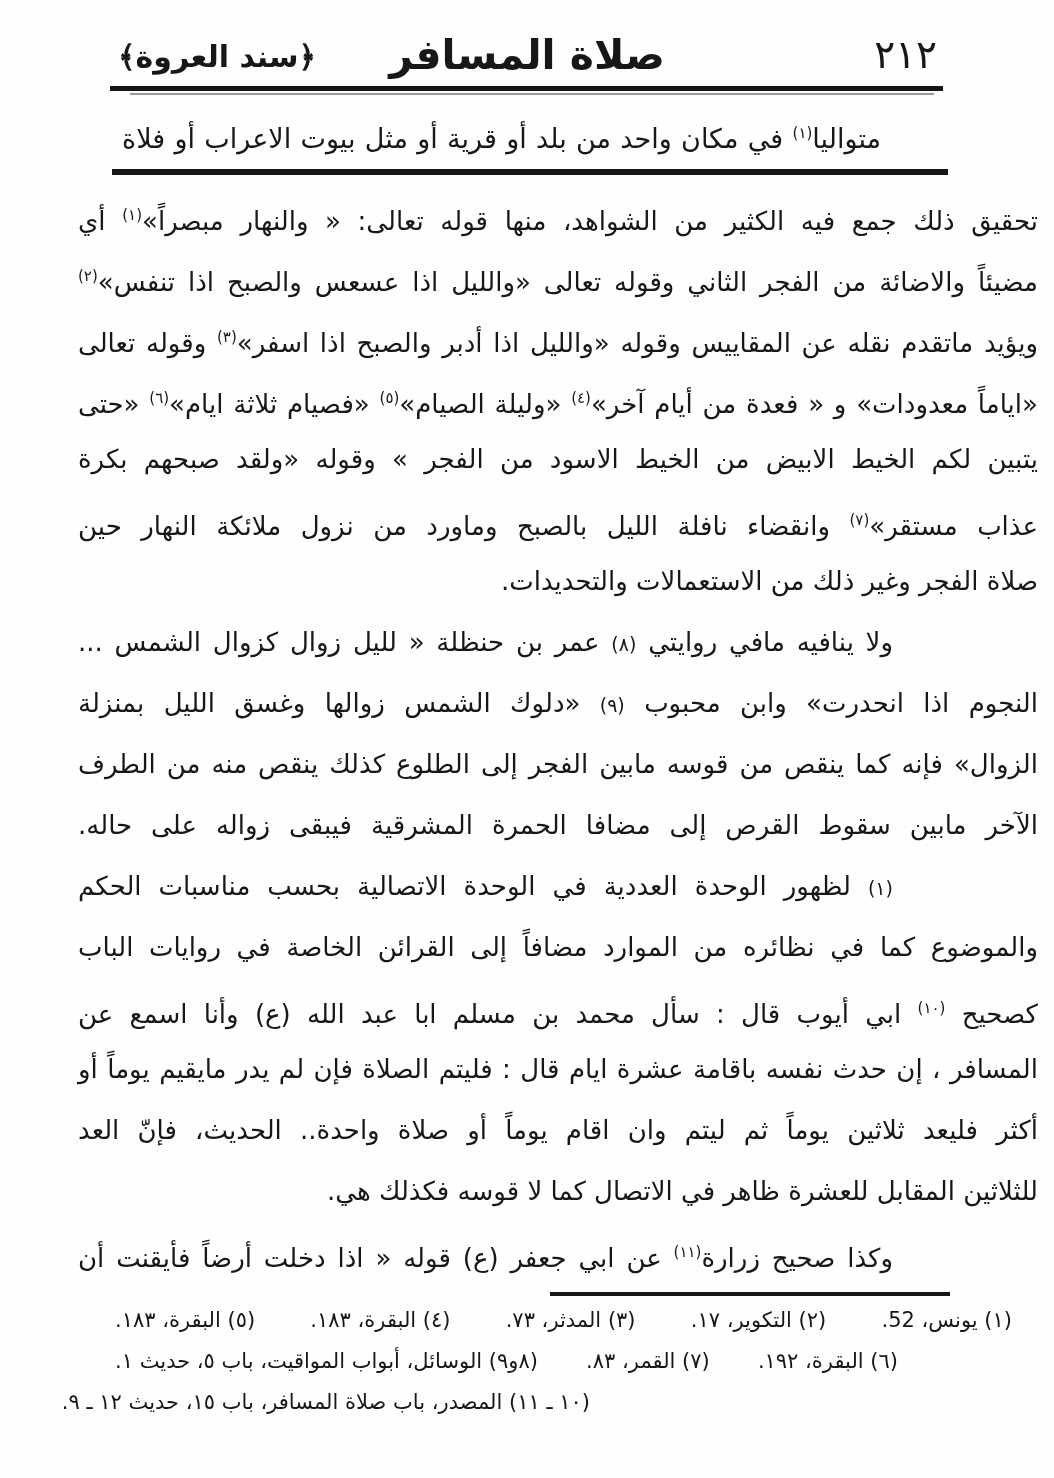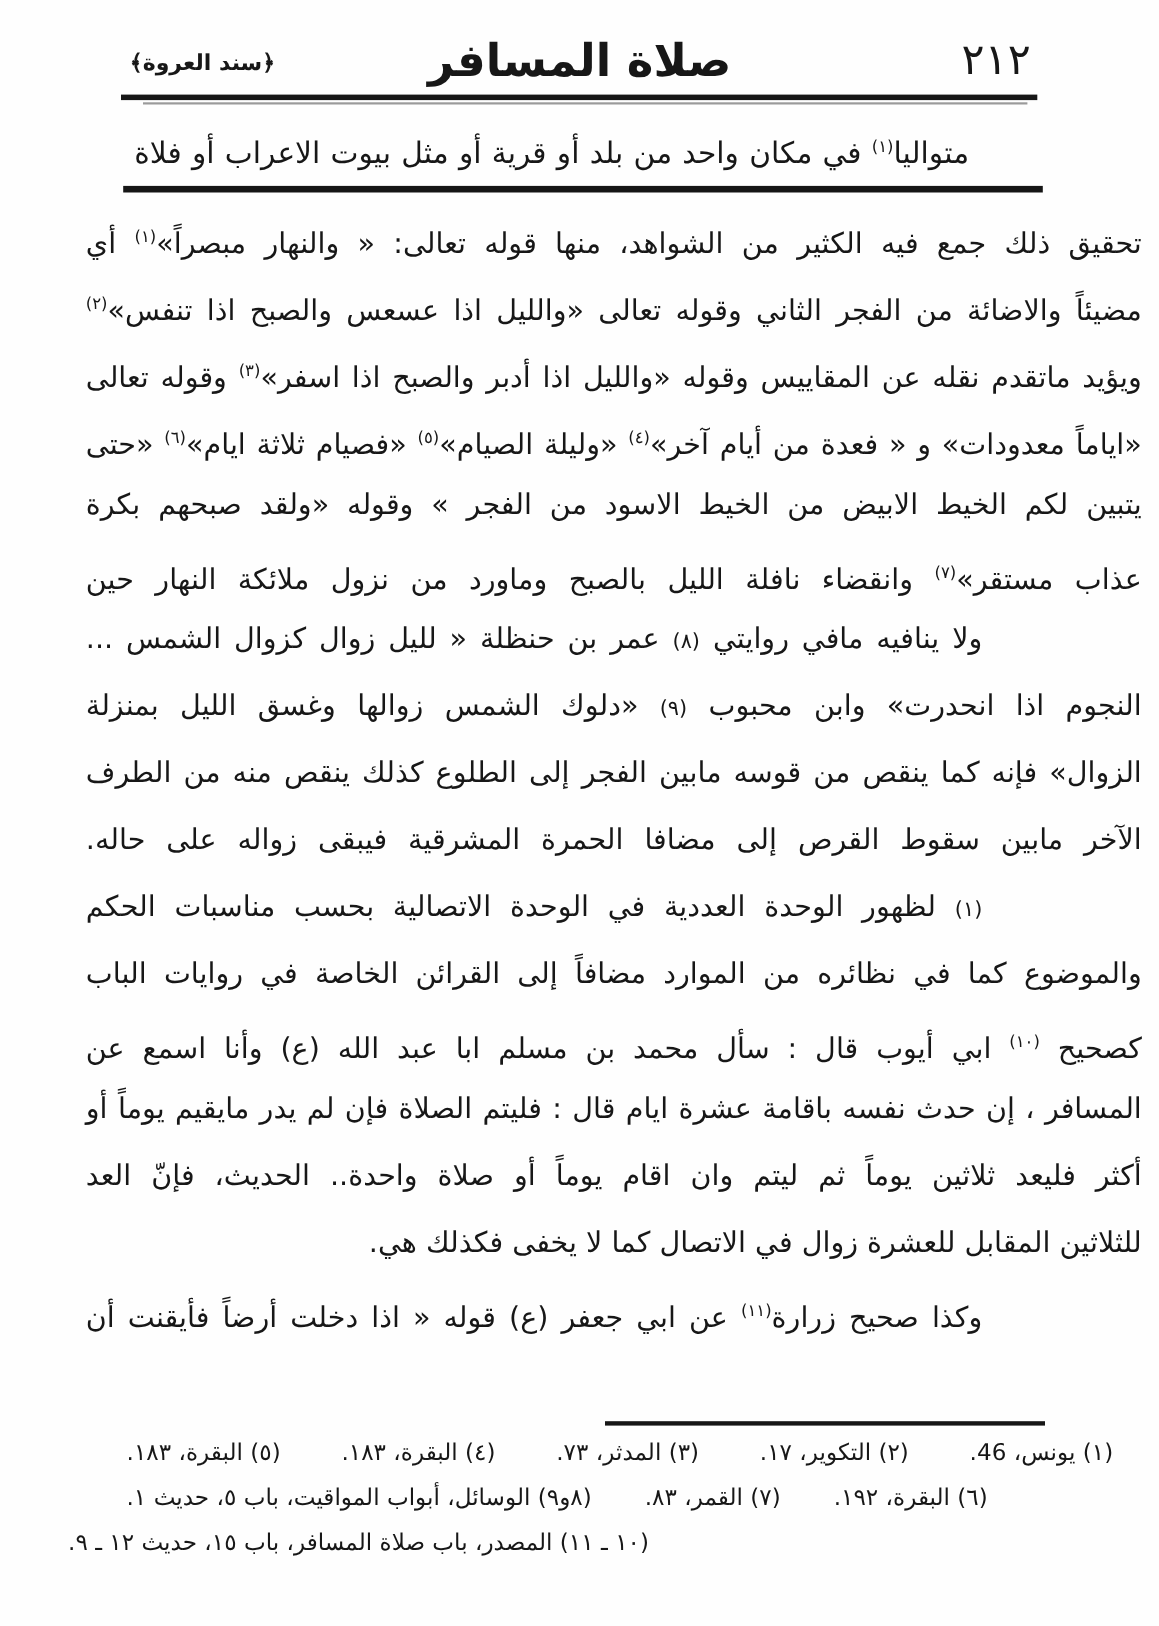--- a/index.html
+++ b/index.html
@@ -4,21 +4,21 @@
 <style>
   html,body{margin:0;padding:0;background:#ffffff;}
   .page{
     position:relative;width:1054px;height:1478px;background:#fefefe;
     font-family:"DejaVu Sans",sans-serif;color:#171717;overflow:hidden;
   }
   
   .header{position:absolute;top:34px;left:0;right:0;height:42px;line-height:42px;}
   .page-number{position:absolute;right:117px;top:0;font-size:39px;font-weight:normal;letter-spacing:3px;}
   .header-title{position:absolute;left:0;right:0;top:0;text-align:center;font-size:41px;font-weight:bold;}
-  .header-book{position:absolute;left:118px;top:2px;font-size:20px;font-weight:bold;}
+  .header-book{position:absolute;left:118px;top:2px;font-size:30px;font-weight:bold;}
   
   .rule{position:absolute;background:#161616;}
   .rule-1{top:86px;left:110px;right:111px;height:5px;}
   .rule-echo{position:absolute;top:93px;left:130px;right:120px;height:2px;background:#9a9a9a;}
   .rule-2{top:169px;left:112px;right:106px;height:6px;}
   
   .matn{position:absolute;top:101px;right:173px;left:106px;}
   .matn .bl{height:64px;line-height:64px;font-size:27px;font-weight:normal;margin-left:16px;}
   
   .body-text{position:absolute;top:185px;right:16px;left:78px;font-size:26px;}
@@ -57,38 +57,39 @@
 
   <div class="rule rule-2"></div>
 
   <div class="body-text" id="body-text">
       <div class="bl justify">تحقيق ذلك جمع فيه الكثير من الشواهد، منها قوله تعالى: « والنهار مبصراً»<span class="sup">(١)</span> أي</div>
       <div class="bl justify">مضيئاً والاضائة من الفجر الثاني وقوله تعالى «والليل اذا عسعس والصبح اذا تنفس»<span class="sup">(٢)</span></div>
       <div class="bl justify">ويؤيد ماتقدم نقله عن المقاييس وقوله «والليل اذا أدبر والصبح اذا اسفر»<span class="sup">(٣)</span> وقوله تعالى</div>
       <div class="bl justify">«اياماً معدودات» و « فعدة من أيام آخر»<span class="sup">(٤)</span> «وليلة الصيام»<span class="sup">(٥)</span> «فصيام ثلاثة ايام»<span class="sup">(٦)</span> «حتى</div>
       <div class="bl justify">يتبين لكم الخيط الابيض من الخيط الاسود من الفجر » وقوله «ولقد صبحهم بكرة</div>
       <div class="bl justify">عذاب مستقر»<span class="sup">(٧)</span> وانقضاء نافلة الليل بالصبح وماورد من نزول ملائكة النهار حين</div>
+      <div class="bl end">صلاة الفجر وغير ذلك من الاستعمالات والتحديدات.</div>
       <div class="bl justify-indent">ولا ينافيه مافي روايتي <span class="msm">(٨)</span> عمر بن حنظلة « لليل زوال كزوال الشمس ...</div>
       <div class="bl justify">النجوم اذا انحدرت» وابن محبوب <span class="msm">(٩)</span> «دلوك الشمس زوالها وغسق الليل بمنزلة</div>
       <div class="bl justify">الزوال» فإنه كما ينقص من قوسه مابين الفجر إلى الطلوع كذلك ينقص منه من الطرف</div>
       <div class="bl justify">الآخر مابين سقوط القرص إلى مضافا الحمرة المشرقية فيبقى زواله على حاله.</div>
       <div class="bl justify-indent"><span class="msm">(١)</span> لظهور الوحدة العددية في الوحدة الاتصالية بحسب مناسبات الحكم</div>
       <div class="bl justify">والموضوع كما في نظائره من الموارد مضافاً إلى القرائن الخاصة في روايات الباب</div>
       <div class="bl justify">كصحيح <span class="sup">(١٠)</span> ابي أيوب قال : سأل محمد بن مسلم ابا عبد الله (ع) وأنا اسمع عن</div>
       <div class="bl justify">المسافر ، إن حدث نفسه باقامة عشرة ايام قال : فليتم الصلاة فإن لم يدر مايقيم يوماً أو</div>
       <div class="bl justify">أكثر فليعد ثلاثين يوماً ثم ليتم وان اقام يوماً أو صلاة واحدة.. الحديث، فإنّ العد</div>
-      <div class="bl end">للثلاثين المقابل للعشرة زوال في الاتصال كما لا يخفى فكذلك هي.</div>
+      <div class="bl end">للثلاثين المقابل للعشرة ظاهر في الاتصال كما لا قوسه فكذلك هي.</div>
       <div class="bl justify-indent">وكذا صحيح زرارة<span class="sup">(١١)</span> عن ابي جعفر (ع) قوله « اذا دخلت أرضاً فأيقنت أن</div>
     </div>
 
   <div class="fn-sep"></div>
 
   <div class="footnotes" id="footnotes">
       <div class="fn-row fn-row-0">
-        <span class="fn-item">(١) يونس، 46.</span>
+        <span class="fn-item">(١) يونس، 52.</span>
         <span class="fn-item">(٢) التكوير، ١٧.</span>
         <span class="fn-item">(٣) المدثر، ٧٣.</span>
         <span class="fn-item">(٤) البقرة، ١٨٣.</span>
         <span class="fn-item">(٥) البقرة، ١٨٣.</span>
       </div>
       <div class="fn-row fn-row-1">
         <span class="fn-item">(٦) البقرة، ١٩٢.</span>
         <span class="fn-item">(٧) القمر، ٨٣.</span>
         <span class="fn-item">(٨و٩) الوسائل، أبواب المواقيت، باب ٥، حديث ١.</span>
       </div>

